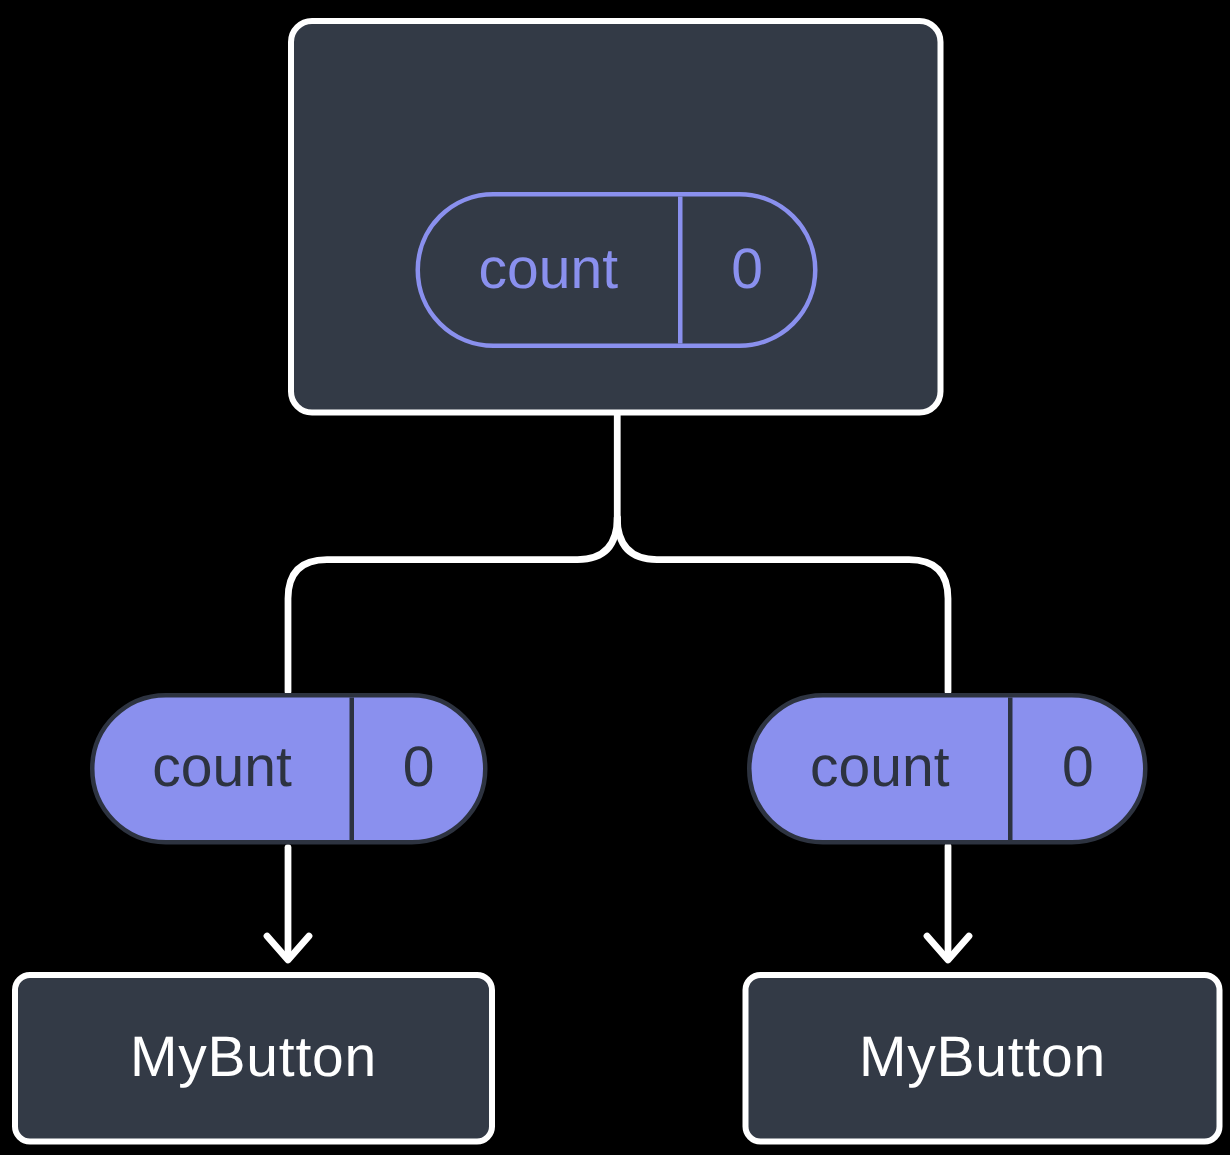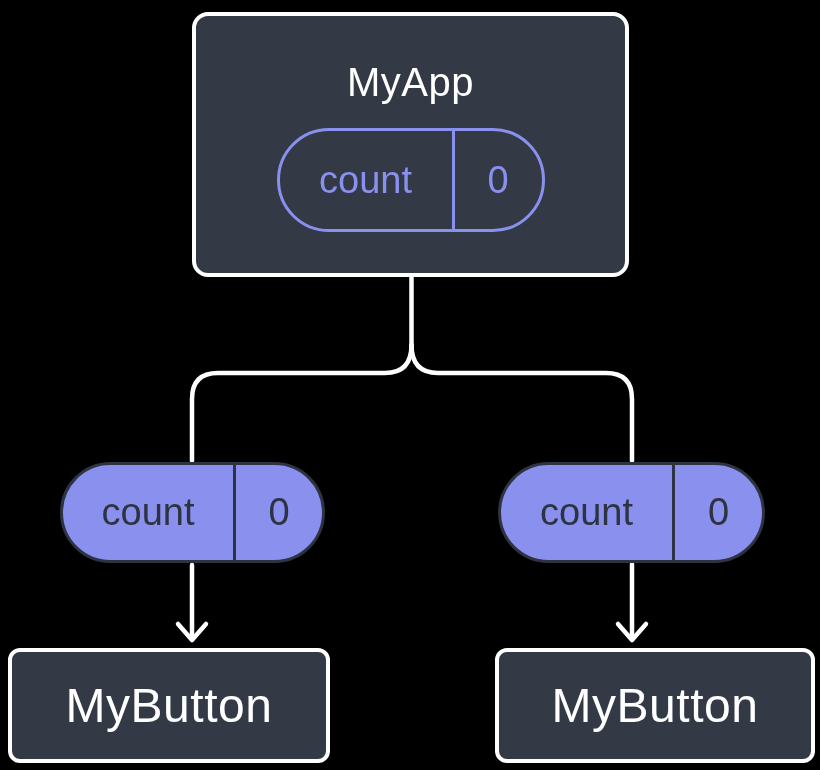--- a/index.html
+++ b/index.html
@@ -65,21 +65,21 @@
   .filled-pill .pill-value { flex: 1 1 auto; }
   .pill-left  { left: 60px;  top: 462px; width: 265px; height: 101px; }
   .pill-left  .pill-key { flex: 0 0 170px; border-right: 3px solid #2D3340; }
   .pill-right { left: 498px; top: 462px; width: 267px; height: 101px; }
   .pill-right .pill-key { flex: 0 0 171px; border-right: 3px solid #2D3340; }
   .child-node {
     display: flex;
     align-items: center;
     justify-content: center;
     border-radius: 12px;
-    font-size: 48px;
+    font-size: 38px;
     font-weight: 500;
     letter-spacing: 0.5px;
     text-align: center;
   }
   .child-left  { left: 8px;   top: 648px; width: 322px; height: 115px; }
   .child-right { left: 495px; top: 648px; width: 320px; height: 115px; }
   .connector-layer {
     position: absolute;
     left: 0; top: 0;
     width: 820px; height: 770px;
@@ -102,21 +102,20 @@
     <path d="M411.5 275 L411.5 356"></path>
     <path d="M411.5 345 Q411.5 373 385 373 L218 373 Q192 373 192 399 L192 461"></path>
     <path d="M411.5 345 Q411.5 373 438 373 L606 373 Q632 373 632 399 L632 461"></path>
     <path d="M192 565 L192 637"></path>
     <path d="M178 624 L192 640 L206 624"></path>
     <path d="M632 564 L632 637"></path>
     <path d="M618 624 L632 640 L646 624"></path>
   </svg>
 
   <div class="node root-node">
-    <div class="root-title">MyApp</div>
     <div class="pill root-pill">
       <div class="pill-section pill-key">count</div>
       <div class="pill-section pill-value">0</div>
     </div>
   </div>
 
   <div class="pill filled-pill pill-left">
     <div class="pill-section pill-key">count</div>
     <div class="pill-section pill-value">0</div>
   </div>

